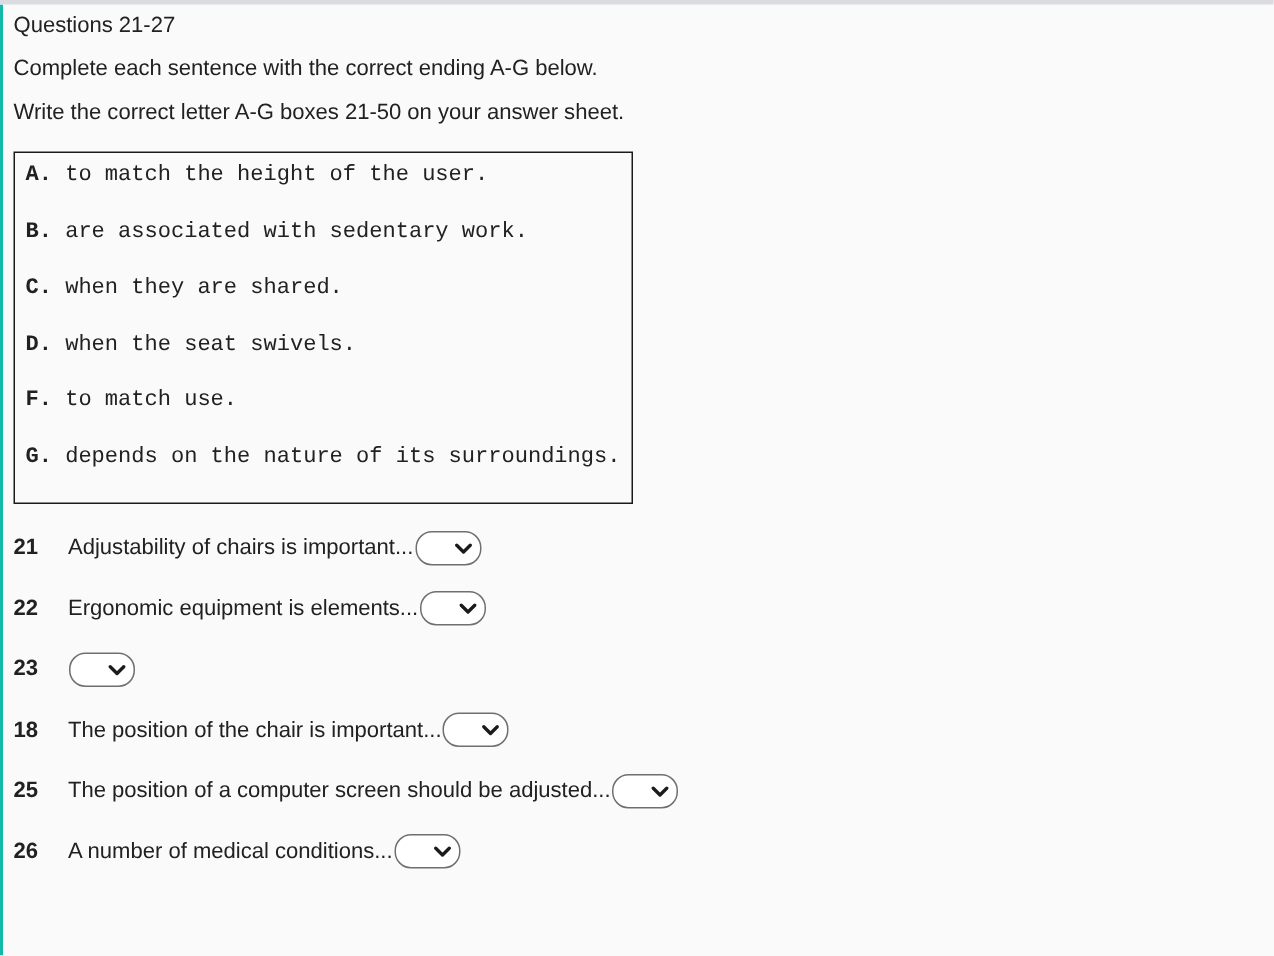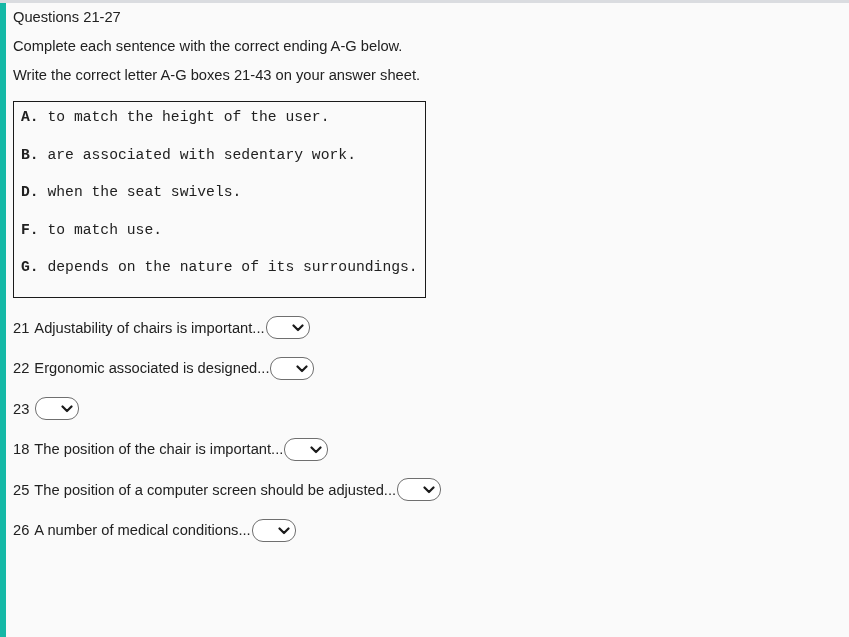--- a/index.html
+++ b/index.html
@@ -7,21 +7,21 @@
   body {
     background: #fafafa;
     border-top: 3px solid #dadce0;
     font-family: "Liberation Sans", sans-serif;
     font-size: 14.7px;
     color: #212121;
   }
   .content {
     height: 100%;
     padding: 5px 8px 0 7px;
-    border-left: 6px solid #14b8a6;
+    border-left: 2px solid #14b8a6;
   }
   .para { line-height: 17px; }
   .title { margin-top: 1px; }
   .inst { margin-top: 12px; }
   .options-box {
     display: inline-block;
     margin-top: 17px;
     border: 1px solid #1a1a1a;
     padding: 8px 7px 22px 7px;
     white-space: nowrap;
@@ -31,21 +31,21 @@
   .option-row:last-child { margin-bottom: 0; }
   .bold { font-weight: 700; }
   .questions { margin-top: 18px; }
   .question-row {
     display: flex;
     align-items: center;
     height: 23px;
     margin-bottom: 17.5px;
     white-space: nowrap;
   }
-  .q-number { font-weight: 400; margin-right: 5px; }
+  .q-number { font-weight: 700; margin-right: 20px; }
   .select-wrap {
     position: relative;
     display: inline-block;
     width: 44px;
     height: 23px;
     margin-left: 1px;
     flex: 0 0 auto;
   }
   .select-wrap select {
     -webkit-appearance: none;
@@ -69,46 +69,47 @@
     display: block;
   }
 </style>
 </head>
 <body>
 
 <div class="content">
 
   <p class="para title">Questions 21-27</p>
   <p class="para inst">Complete each sentence with the correct ending A-G below.</p>
-  <p class="para inst">Write the correct letter A-G boxes 21-43 on your answer sheet.</p>
+  <p class="para inst">Write the correct letter A-G boxes 21-50 on your answer sheet.</p>
 
   <div class="options-box">
     <div class="option-row"><span class="bold">A.</span><span> to match the height of the user.</span></div>
     <div class="option-row"><span class="bold">B.</span><span> are associated with sedentary work.</span></div>
+    <div class="option-row"><span class="bold">C.</span><span> when they are shared.</span></div>
     <div class="option-row"><span class="bold">D.</span><span> when the seat swivels.</span></div>
     <div class="option-row"><span class="bold">F.</span><span> to match use.</span></div>
     <div class="option-row"><span class="bold">G.</span><span> depends on the nature of its surroundings.</span></div>
   </div>
 
   <div class="questions">
 
     <div class="question-row">
       <span class="q-number">21</span>
       <span>Adjustability of chairs is important...</span>
       <span class="select-wrap">
         <select><option></option></select>
         <svg class="chev" width="12" height="8" viewBox="0 0 12 8">
             <path d="M1.5 1.5 L6 6 L10.5 1.5" stroke="#1b1b1b" stroke-width="2.2" fill="none" stroke-linecap="round" stroke-linejoin="round"></path>
           </svg>
       </span>
     </div>
 
     <div class="question-row">
       <span class="q-number">22</span>
-      <span>Ergonomic associated is designed...</span>
+      <span>Ergonomic equipment is elements...</span>
       <span class="select-wrap">
         <select><option></option></select>
         <svg class="chev" width="12" height="8" viewBox="0 0 12 8">
             <path d="M1.5 1.5 L6 6 L10.5 1.5" stroke="#1b1b1b" stroke-width="2.2" fill="none" stroke-linecap="round" stroke-linejoin="round"></path>
           </svg>
       </span>
     </div>
 
     <div class="question-row">
       <span class="q-number">23</span>

